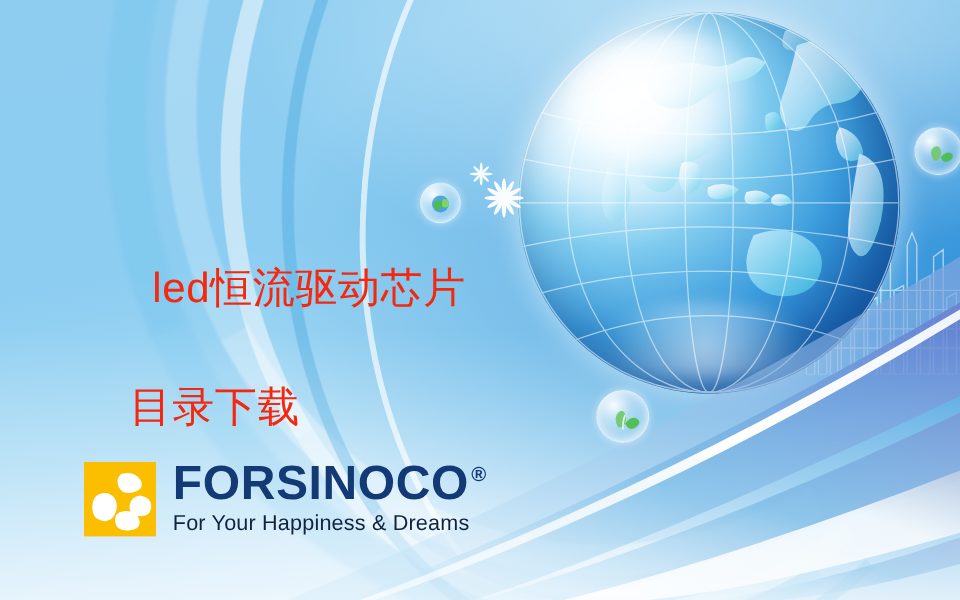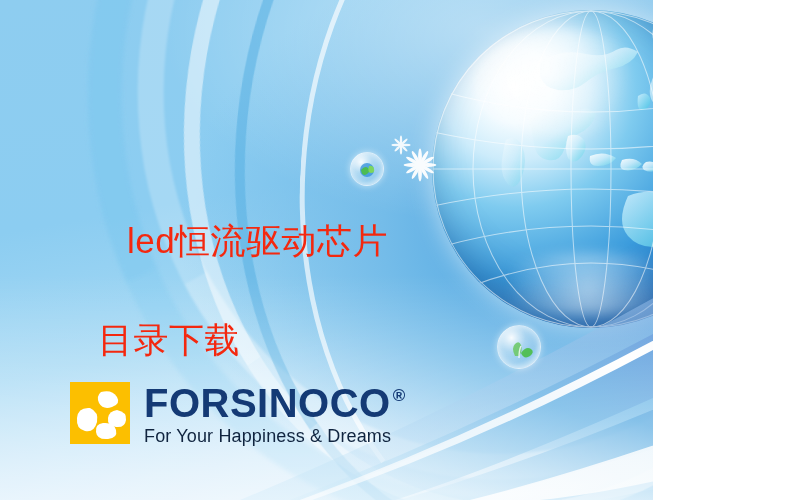--- a/index.html
+++ b/index.html
@@ -1,17 +1,17 @@
 <!DOCTYPE html>
 <html><head>
 <meta charset="utf-8">
 <style>
   html,body{margin:0;padding:0;background:#fff;}
   #stage{
-    position:relative;width:653px;height:500px;overflow:hidden;
+    position:relative;width:800px;height:500px;overflow:hidden;
     font-family:"Liberation Sans","DejaVu Sans",sans-serif;
     background:linear-gradient(170deg,#8ecdf0 0%,#8ccdf1 38%,#a6d9f4 62%,#cfe9fa 82%,#eef6fd 100%);
   }
 
   
   .wash{position:absolute;inset:0;pointer-events:none;}
   .wash.right-deep{
     background:radial-gradient(130% 105% at 108% 46%,
       #2f8fd8 0%, #49a2e0 18%, #74bce9 38%, rgba(140,205,241,0) 62%);
   }
@@ -78,24 +78,24 @@
   
   .skyline{position:absolute;right:0;top:186px;width:132px;height:126px;opacity:.65;}
 
   
   .ribbons{position:absolute;left:0;top:0;width:800px;height:500px;pointer-events:none;}
 
   
   .headline{position:absolute;left:86px;top:166px;width:400px;
     color:#f4280f;font-size:35px;line-height:1.42;font-weight:400;
     letter-spacing:.5px;white-space:pre;}
-  .headline .line2{display:block;margin-left:12px;}
-
-  
-  .logo{position:absolute;left:70px;top:382px;display:flex;align-items:flex-start;}
+  .headline .line2{display:block;margin-left:22px;}
+
+  
+  .logo{position:absolute;left:70px;top:382px;display:flex;align-items:flex-end;}
   .logo-mark{width:60px;height:62px;background:#fcbf00;flex:0 0 auto;position:relative;}
   .logo-text{margin-left:14px;padding-top:2px;}
   .logo-word{font-size:40px;font-weight:bold;color:#143a75;letter-spacing:.5px;
     line-height:.98;white-space:nowrap;display:flex;align-items:flex-start;}
   .logo-reg{font-size:17px;line-height:1;margin-left:2px;margin-top:3px;}
   .logo-tag{font-size:18px;color:#10243f;letter-spacing:.15px;
     white-space:nowrap;margin-top:3px;}
 </style>
 </head>
 <body>

